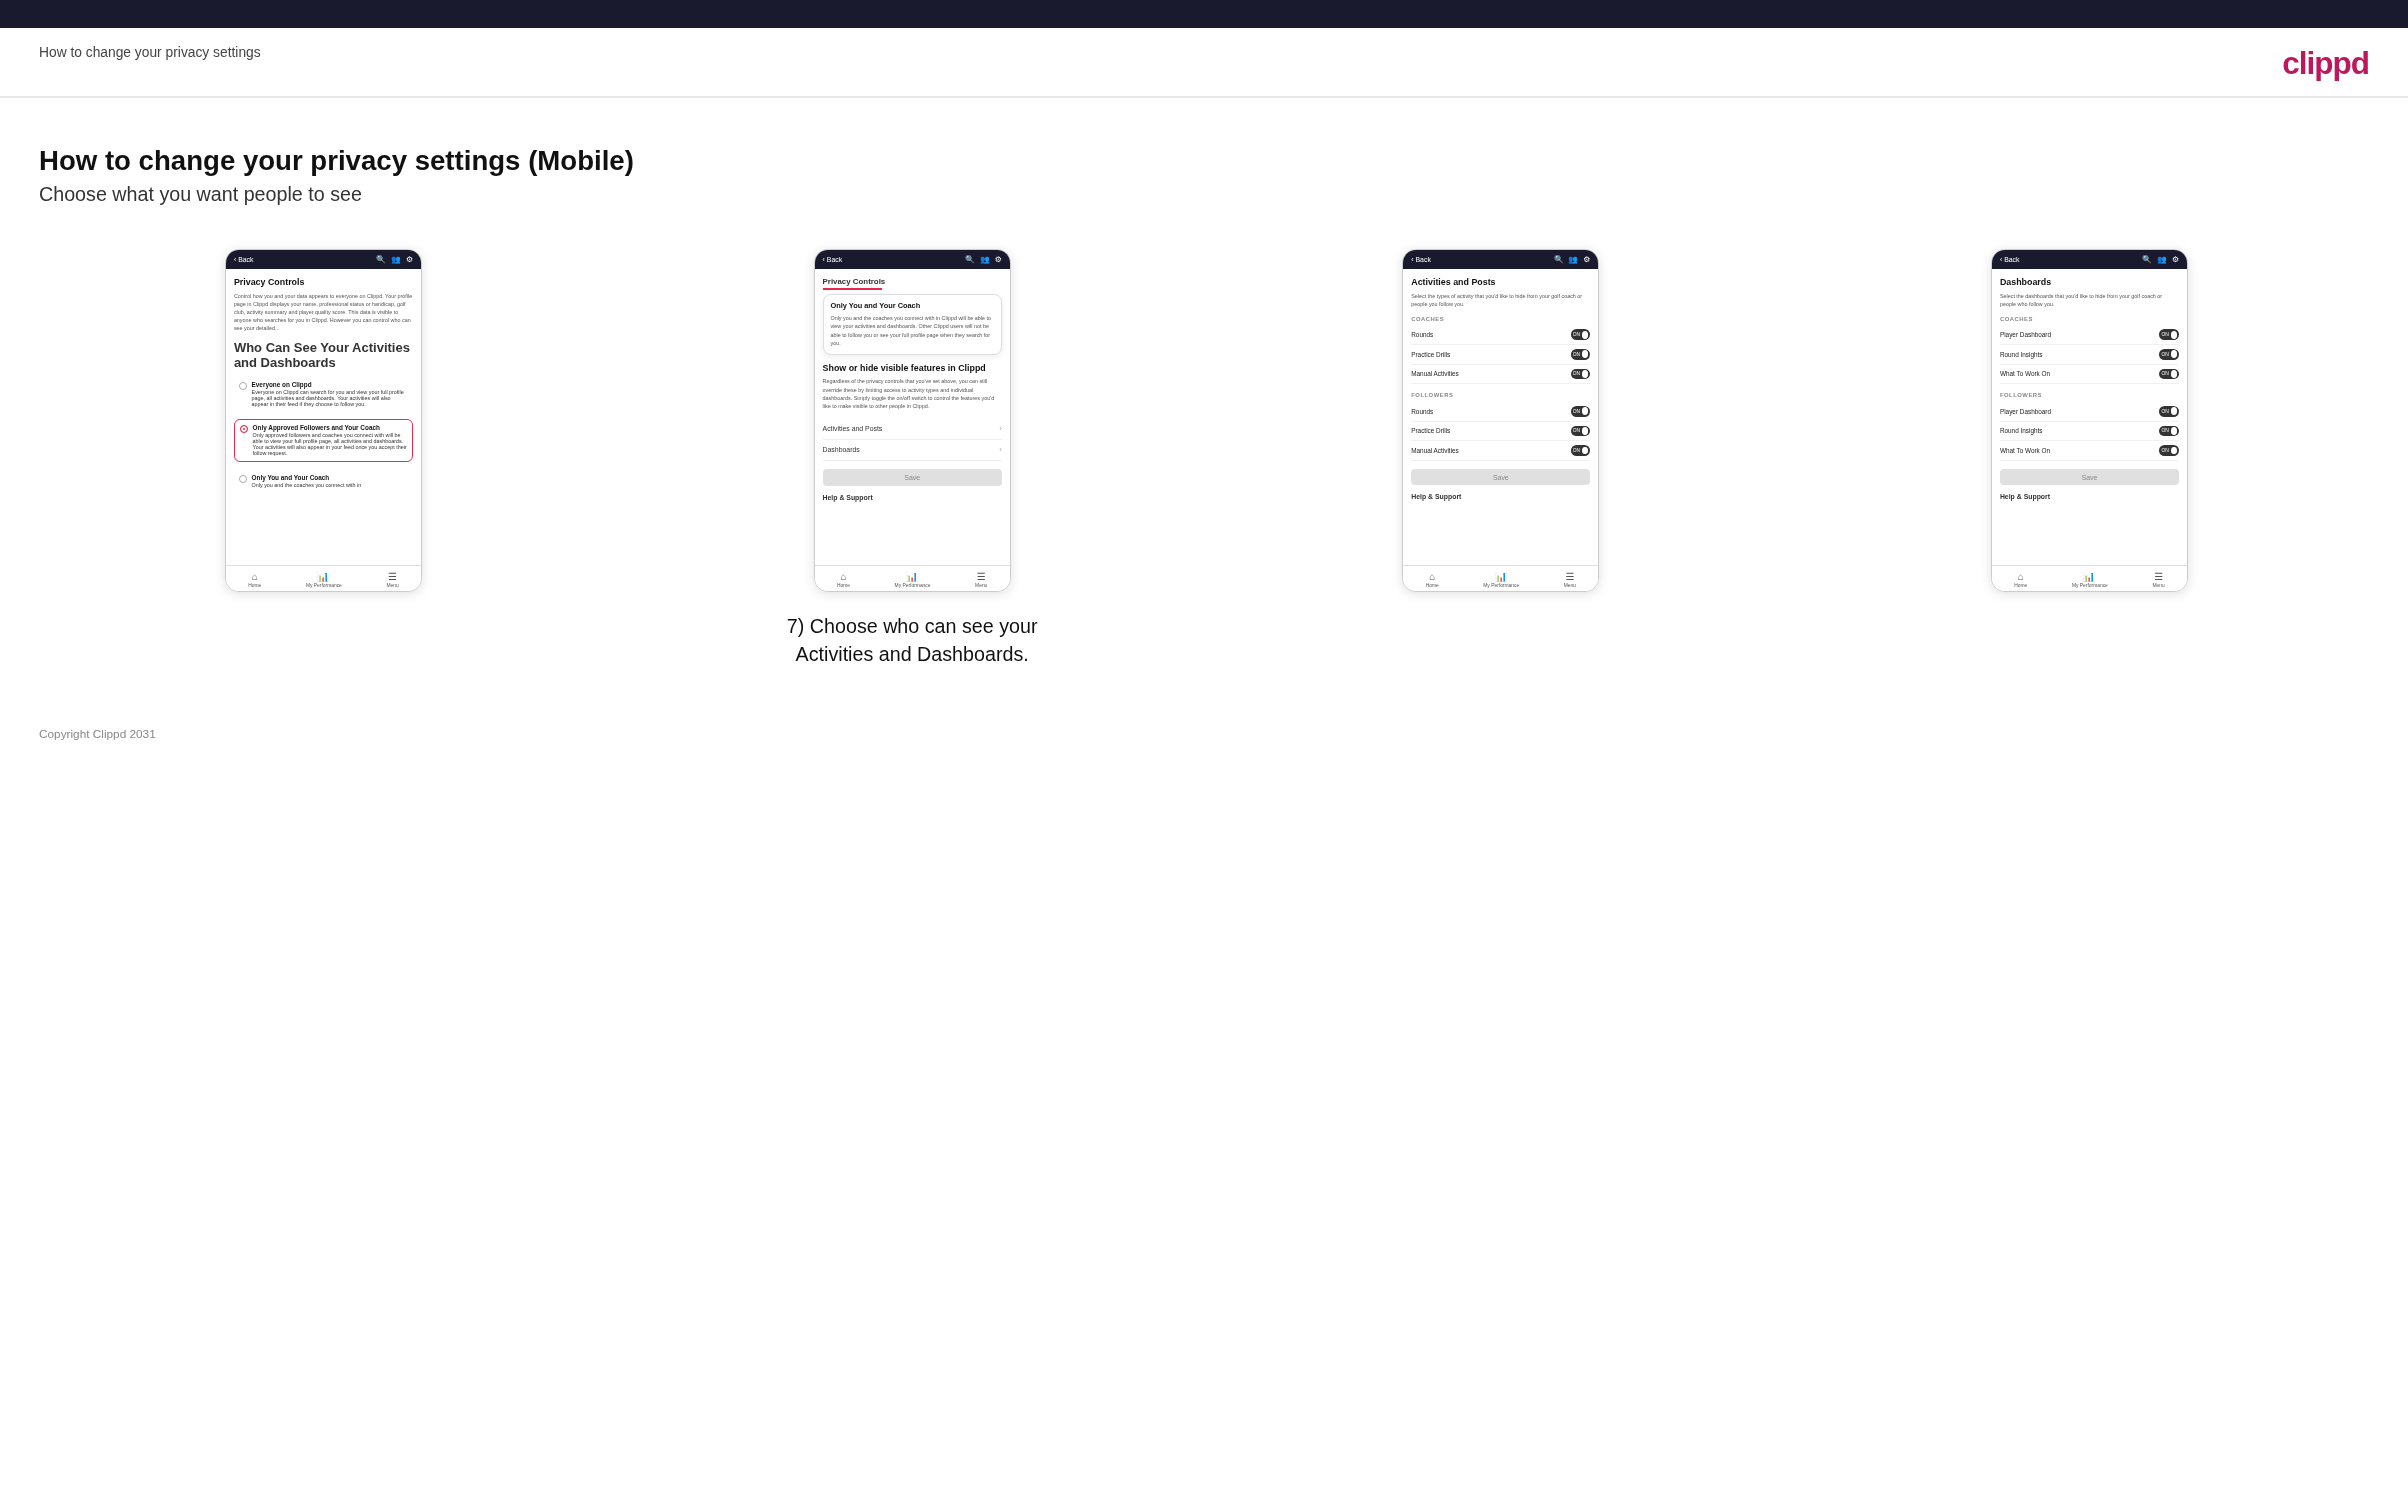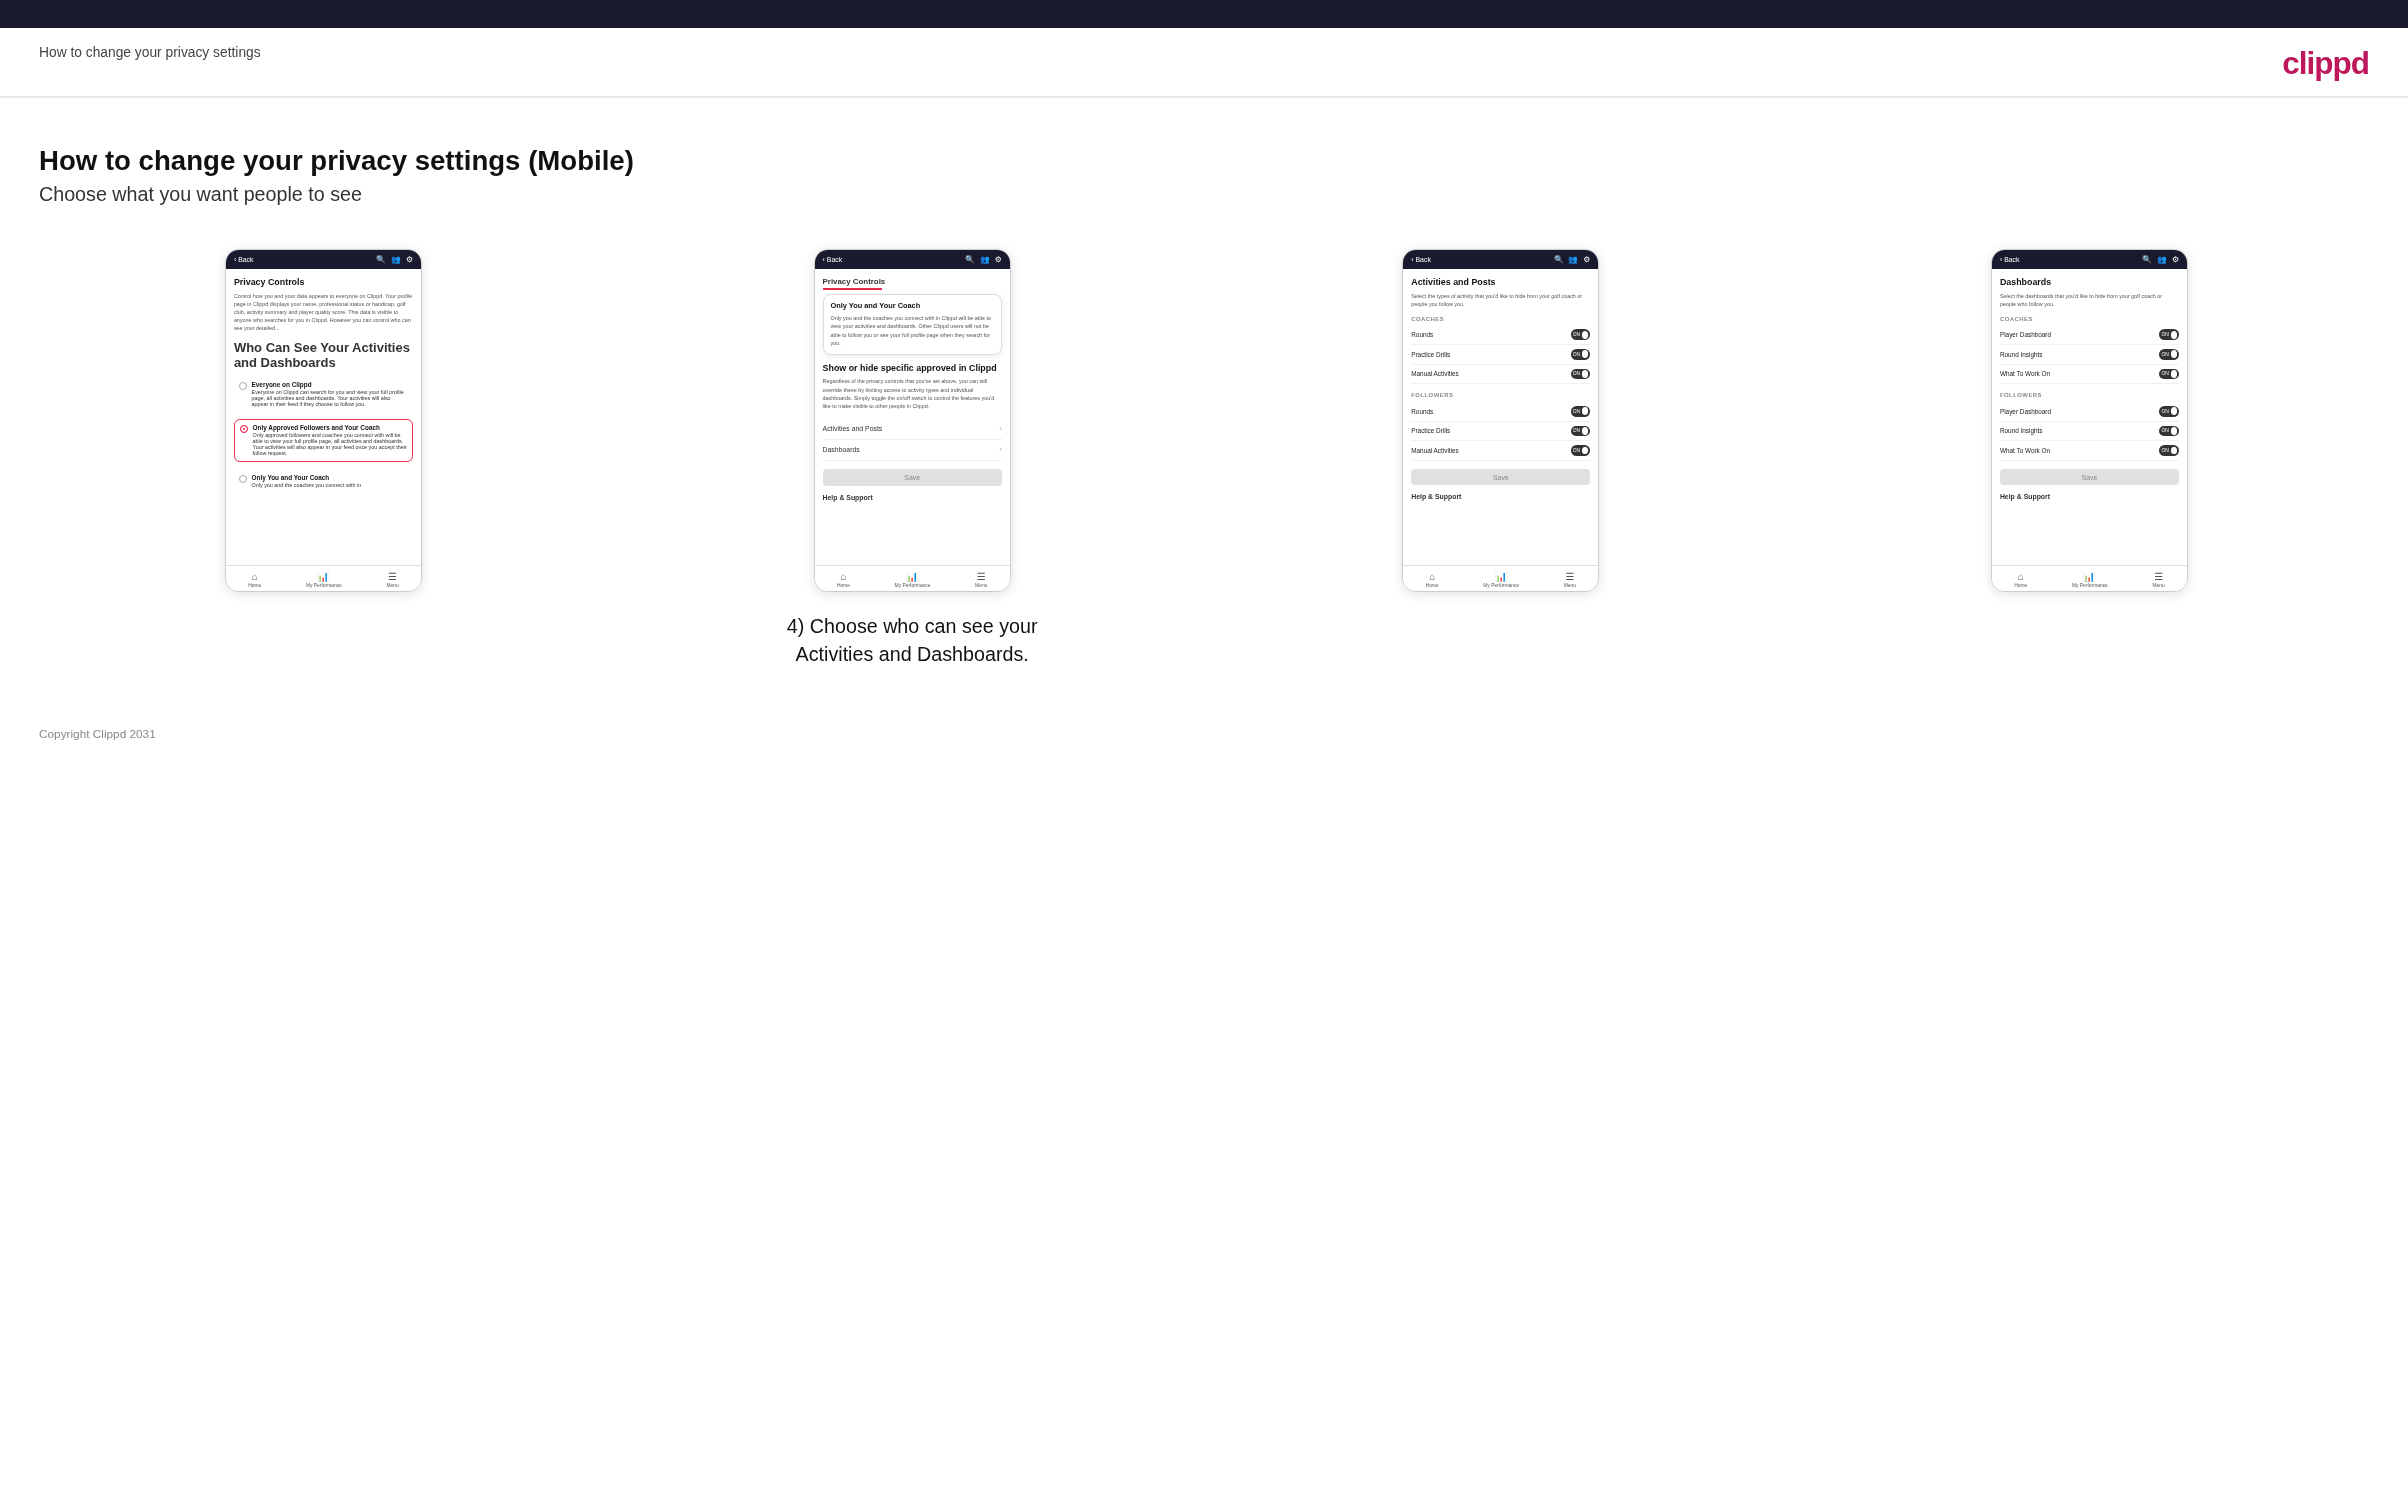--- a/index.html
+++ b/index.html
@@ -408,21 +408,21 @@
           <div style="margin-bottom:3.9px;">
             <span style="font-size:7.9px;font-weight:600;color:#333;">Privacy Controls</span>
             <div class="tab-underline"></div>
           </div>
 
           <div class="popup-card">
             <div class="popup-title">Only You and Your Coach</div>
             <div class="popup-text">Only you and the coaches you connect with in Clippd will be able to view your activities and dashboards. Other Clippd users will not be able to follow you or see your full profile page when they search for you.</div>
           </div>
 
-          <div class="phone-section-title">Show or hide specific approved in Clippd</div>
+          <div class="phone-section-title">Show or hide visible features in Clippd</div>
           <div class="phone-section-text">Regardless of the privacy controls that you've set above, you can still override these by limiting access to activity types and individual dashboards. Simply toggle the on/off switch to control the features you'd like to make visible to other people in Clippd.</div>
 
           <div class="menu-link-row">
             <span class="menu-link-text">Activities and Posts</span>
             <span class="chevron">›</span>
           </div>
           <div class="menu-link-row">
             <span class="menu-link-text">Dashboards</span>
             <span class="chevron">›</span>
           </div>
@@ -439,21 +439,21 @@
           <div class="nav-item">
             <span class="nav-icon">📊</span>
             <span class="nav-text">My Performance</span>
           </div>
           <div class="nav-item">
             <span class="nav-icon">☰</span>
             <span class="nav-text">Menu</span>
           </div>
         </div>
       </div>
-      <div class="caption">4) Choose who can see your Activities and Dashboards.</div>
+      <div class="caption">7) Choose who can see your Activities and Dashboards.</div>
     </div>
 
     <div class="screenshot-group">
       <div class="phone">
         <div class="phone-header">
           <div class="phone-header-back">
             <span>‹</span>
             <span>Back</span>
           </div>
           <div class="phone-header-icons">

